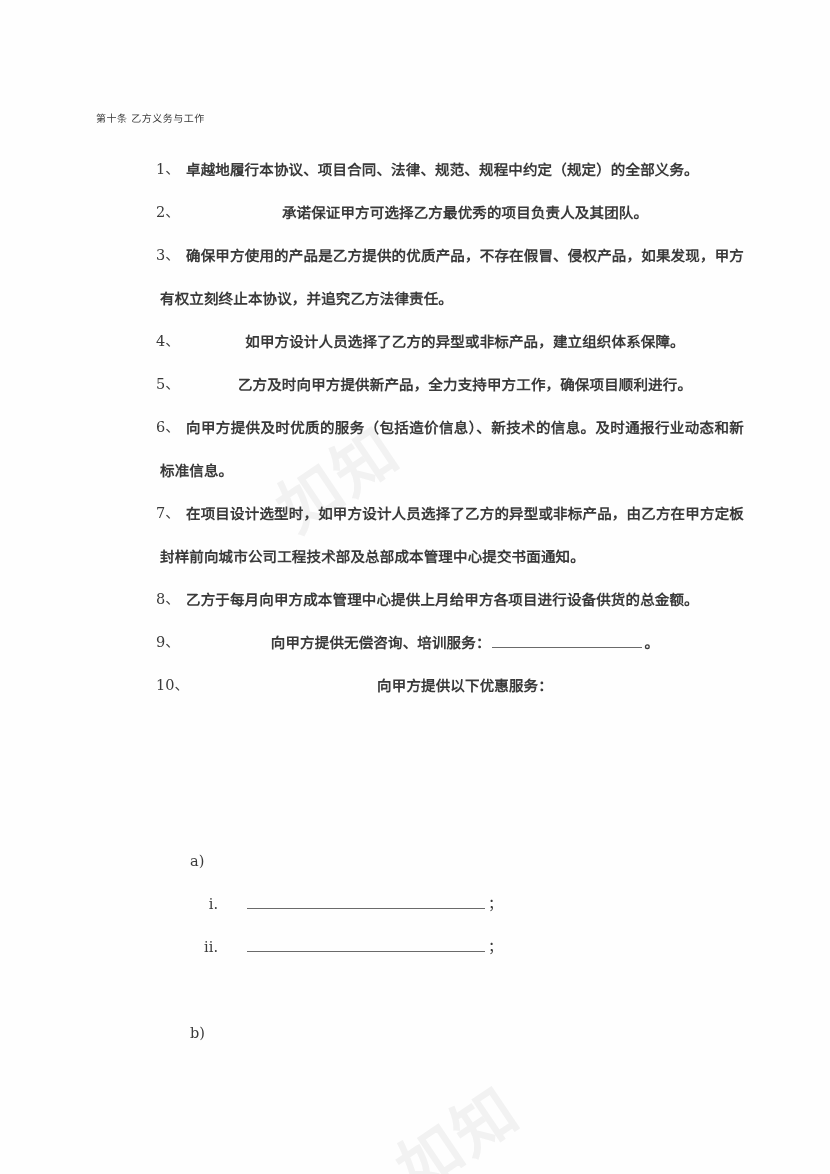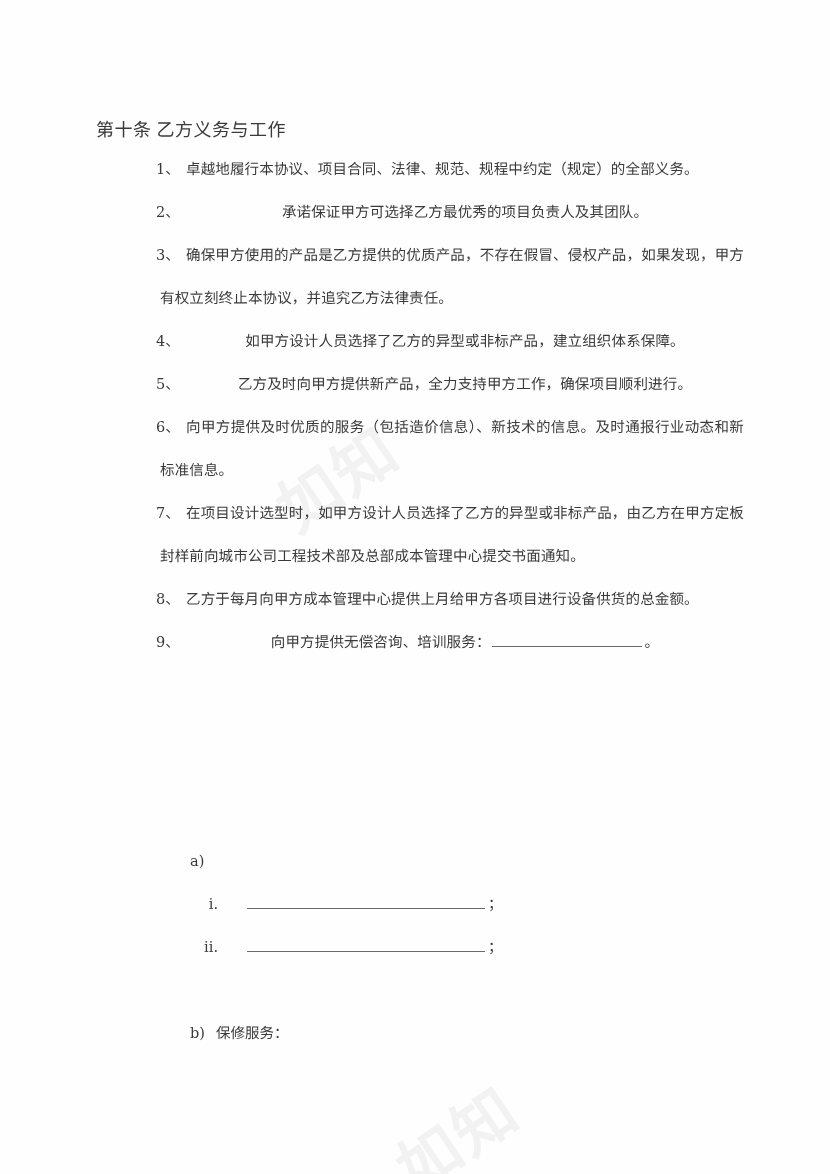--- a/index.html
+++ b/index.html
@@ -53,26 +53,25 @@
   
   #content {
     position: relative;
     z-index: 2;
     padding: 0;
   }
 
   .doc-heading {
     position: absolute;
     left: 96px;
-    top: 119px;
-    font-size: 18px;
+    top: 108px;
+    font-size: 10px;
     line-height: 22px;
     letter-spacing: 0.5px;
     white-space: nowrap;
-    font-family: Liberation Serif, serif;
   }
 
   
   .num-list {
     position: absolute;
     left: 96px;
     top: 148px;
     width: 648px;
   }
 
@@ -94,20 +93,21 @@
   }
 
   .num-body {
     flex: 1 1 auto;
     font-size: 14.5px;
     line-height: 43px;
     text-align: justify;
     text-justify: inter-ideograph;
     text-indent: 26px;
     letter-spacing: 0.15px;
+    font-weight: bold;
   }
   .num-body.single {
     text-align: center;
   }
 
   
   .blank {
     display: inline-block;
     border-bottom: 1.1px solid #6a6a6a;
     vertical-align: baseline;
@@ -224,20 +224,24 @@
       <div class="num-item">
         <div class="num-marker">8、</div>
         <div class="num-body">乙方于每月向甲方成本管理中心提供上月给甲方各项目进行设备供货的总金额。</div>
       </div>
 
       <div class="num-item">
         <div class="num-marker">9、</div>
         <div class="num-body single"><span>向甲方提供无偿咨询、培训服务：</span><span class="blank w-item9"></span><span class="trailing">。</span></div>
       </div>
 
+      <div class="num-item">
+        <div class="num-marker">10、</div>
+        <div class="num-body single">向甲方提供以下优惠服务：</div>
+      </div>
 
     </div>
 
     <div class="letter-list" style="top:840px;">
       <div class="letter-item">
         <div class="letter-marker">a)</div>
       </div>
     </div>
 
     <div class="roman-list" style="top:883px;">
@@ -251,18 +255,17 @@
         <div class="roman-marker">ii.</div>
         <div class="roman-body"><span class="blank w-roman"></span><span class="trailing">；</span></div>
       </div>
 
 
     </div>
 
     <div class="letter-list" style="top:1012px;">
       <div class="letter-item">
         <div class="letter-marker">b)</div>
-        <div class="letter-body">保修服务：</div>
       </div>
     </div>
 
   </div>
 </div>
 
 </body></html>

